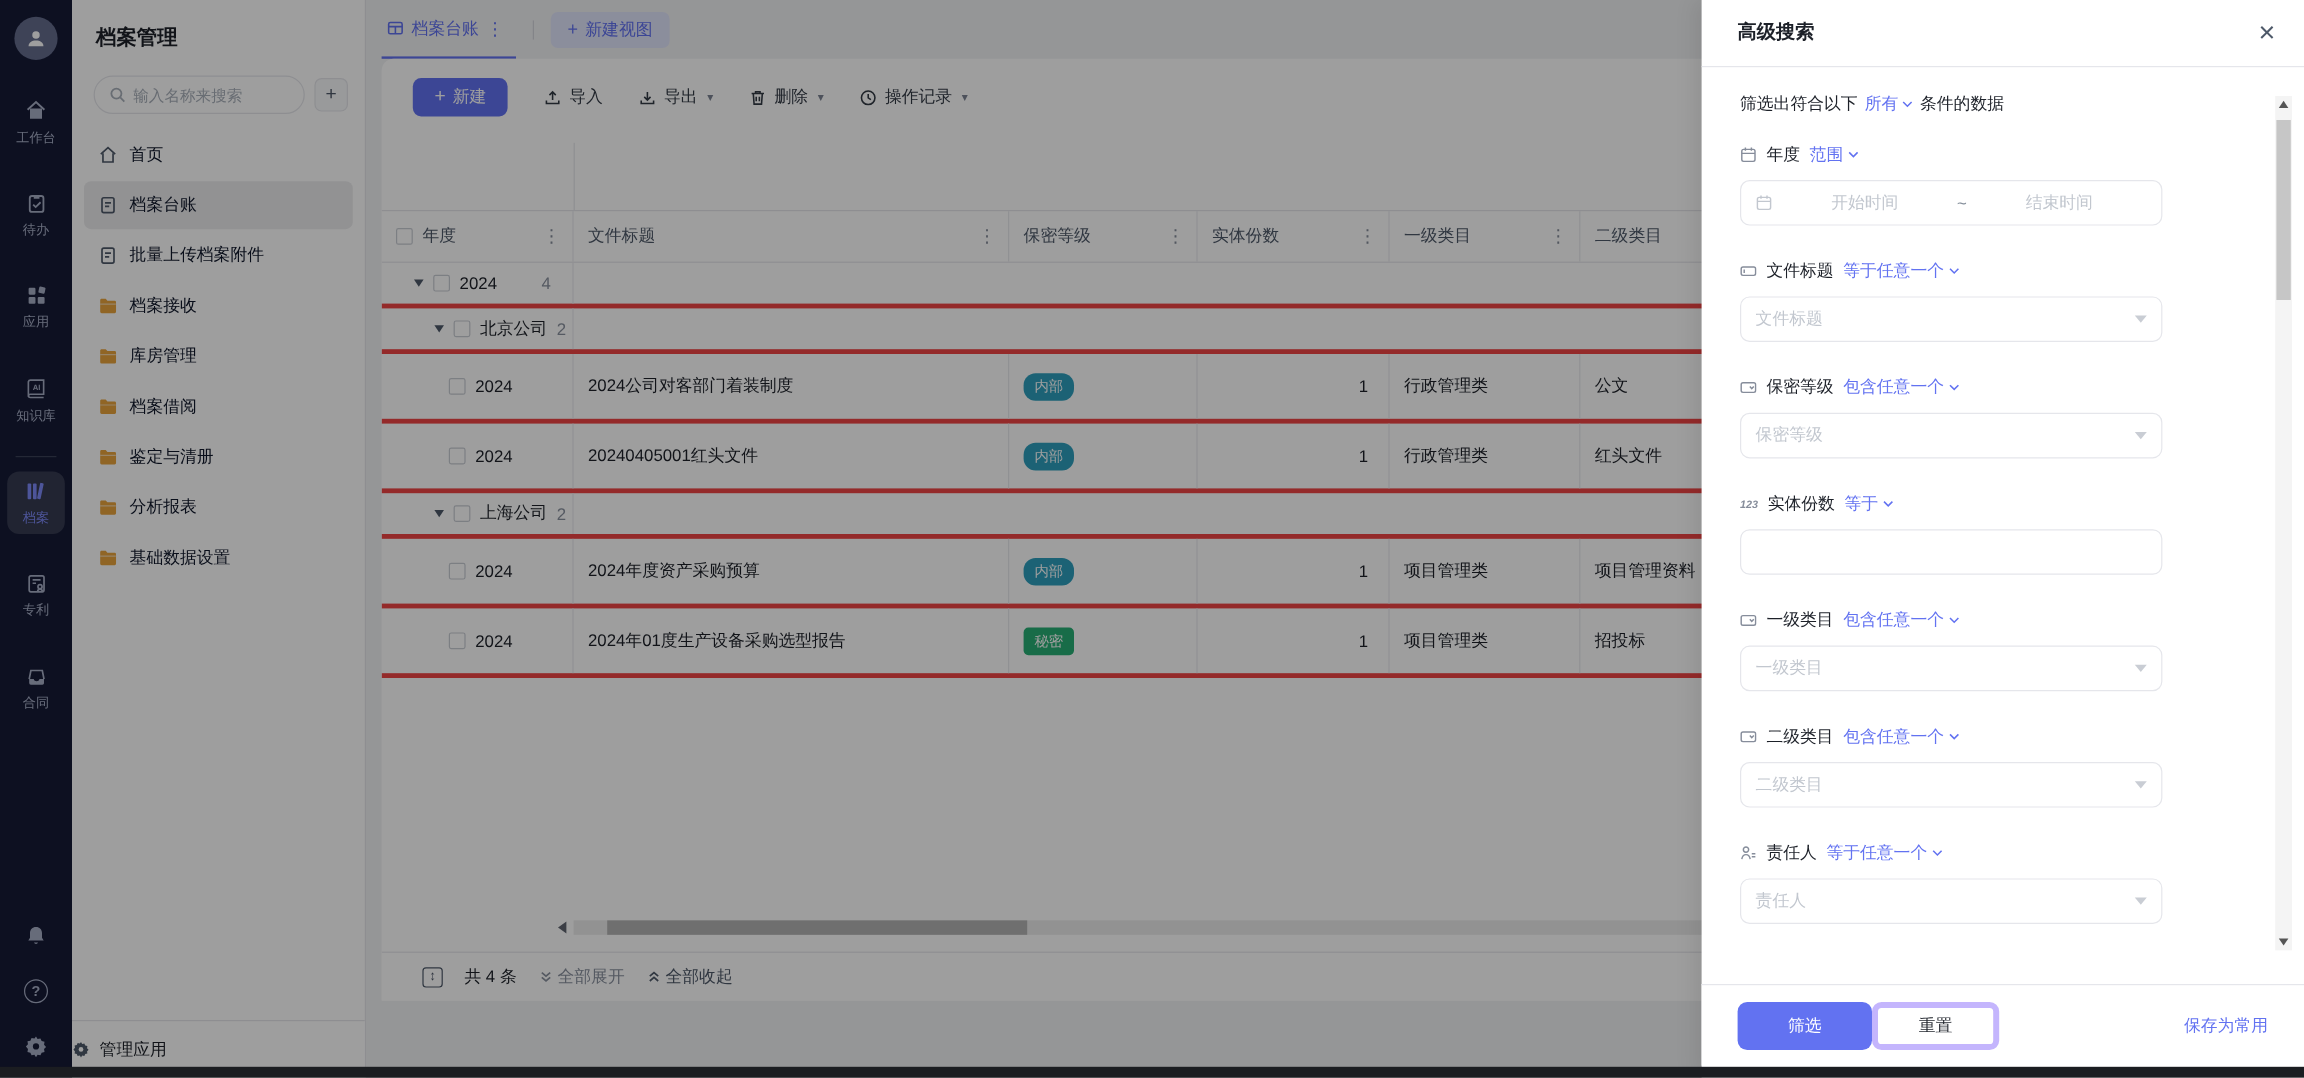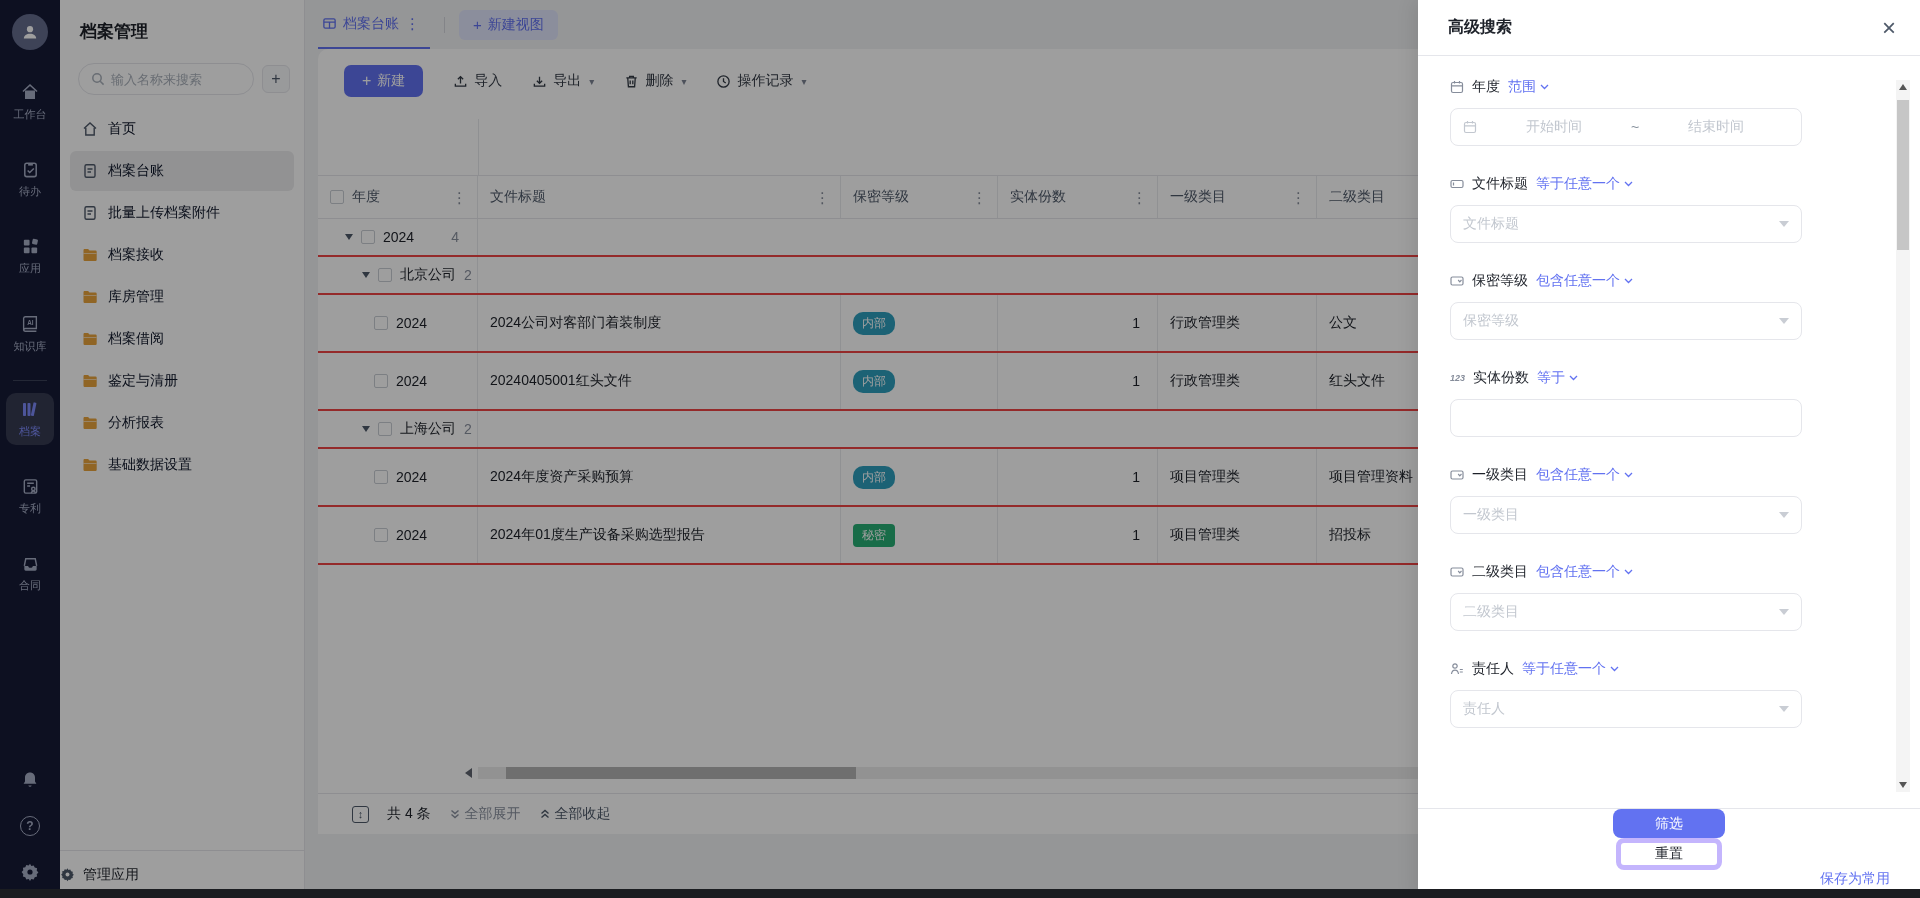--- a/index.html
+++ b/index.html
@@ -41,21 +41,21 @@
   .card { position:relative; margin-left:13px; height:785px; background:#fff; border-radius:10px 0 0 0; overflow:hidden; }
   .toolbar { display:flex; align-items:center; gap:30px; padding:16px 0 0 26px; height:48px; color:#333a45; }
   .btn-primary { height:32px; padding:0 18px; border:none; border-radius:7px; background:var(--c-accent,#6272f1); color:#fff; font-size:14px; display:flex; align-items:center; gap:6px; cursor:pointer; }
   .tb-btn { display:flex; align-items:center; gap:6px; cursor:pointer; background:none; border:none; font-size:14px; color:#333a45; }
   .tb-caret { color:#7c8494; font-size:10px; margin-left:2px; }
 
   
   .grid { position:relative; margin-top:0; }
   .grid-topstrip { height:78px; position:relative; }
   .grid-topstrip .frozen-line { position:absolute; left:160px; top:22px; bottom:0; width:1px; background:#e7e8ec; }
-  .g-row { display:grid; grid-template-columns:160px 363px 157px 160px 159px 1fr; align-items:center; border-bottom:2px solid #ef4444; }
+  .g-row { display:grid; grid-template-columns:160px 363px 157px 160px 159px 1fr; align-items:center; border-bottom:4px solid #ef4444; }
   .g-row.header { height:44px; border-top:1px solid #e5e6eb; border-bottom:1px solid #e5e6eb; color:#4e5969; }
   .g-row.group { grid-template-columns:160px 1fr; height:38px; }
   .g-row.data { height:58px; }
   .g-cell { height:100%; display:flex; align-items:center; padding-left:12px; border-right:1px solid #e9eaee; overflow:hidden; white-space:nowrap; }
   .g-cell.last { border-right:none; }
   .g-row.group .g-cell.rest { border-right:none; }
   .g-cell.num { justify-content:flex-end; padding-right:17px; }
   .header .g-cell { gap:8px; }
   .dots { margin-left:auto; margin-right:10px; color:#868d9b; font-size:15px; letter-spacing:0; cursor:pointer; line-height:1; }
   .checkbox { width:14px; height:14px; border:1.5px solid #c9cdd4; border-radius:2px; background:#fff; flex:none; cursor:pointer; }
@@ -101,21 +101,21 @@
   .daterange .half { flex:1; text-align:center; }
   .chev { display:inline-flex; }
 
   .dw-scrollbar { position:absolute; top:80px; right:10px; width:14px; height:712px; background:#f4f4f4; z-index:61; }
   .sb-up, .sb-down { position:absolute; left:0; width:14px; height:14px; display:flex; align-items:center; justify-content:center; cursor:pointer; }
   .sb-up { top:0; } .sb-down { bottom:0; }
   .sb-up::after { content:""; border-left:4px solid transparent; border-right:4px solid transparent; border-bottom:6px solid #555; }
   .sb-down::after { content:""; border-left:4px solid transparent; border-right:4px solid transparent; border-top:6px solid #555; }
   .dw-thumb { position:absolute; top:20px; left:1px; width:12px; height:150px; background:#c6c6c6; cursor:pointer; }
 
-  .dw-footer { position:absolute; left:0; right:0; bottom:10px; height:80px; border-top:1px solid #e5e6eb; display:flex; align-items:center; padding:0 30px; background:#fff;flex-direction:column; }
+  .dw-footer { position:absolute; left:0; right:0; bottom:10px; height:68px; border-top:1px solid #e5e6eb; display:flex; align-items:center; padding:0 30px; background:#fff; }
   .btn-filter { width:112px; height:40px; border:none; border-radius:8px; background:var(--c-accent,#6272f1); color:#fff; font-size:14px; cursor:pointer; }
   .btn-reset { width:106px; height:40px; border:5px solid #c4b5fd; border-radius:8px; background:#fff; color:#1d2129; font-size:14px; cursor:pointer; }
   .save-link { margin-left:auto; color:var(--c-accent,#6272f1); cursor:pointer; }
 
   .bottom-band { position:absolute; left:0; right:0; bottom:0; height:9px; background:#1b1d21; z-index:90; }
 
   svg { display:block; }
 </style>
 </head>
 <body>
@@ -556,20 +556,32 @@
 
 <div class="overlay"></div>
 
 <aside class="drawer">
   <div class="dw-header">
     <span class="dw-title">高级搜索</span>
     <span class="dw-close">×</span>
   </div>
 
   <div class="dw-body">
+    <div class="dw-cond">
+      <span>筛选出符合以下</span>
+      <span class="op">
+        <span>所有</span>
+        <span class="chev">
+            <svg width="9" height="6" viewBox="0 0 9 6" fill="none" stroke="currentColor" stroke-width="1.3">
+              <path d="M1 1l3.5 3.5L8 1"></path>
+            </svg>
+          </span>
+      </span>
+      <span>条件的数据</span>
+    </div>
 
     <div class="field">
       <div class="f-label">
         <span class="f-icon">
             <svg width="14" height="14" viewBox="0 0 14 14" fill="none" stroke="currentColor" stroke-width="1.2">
               <rect x="1.5" y="2.5" width="11" height="10" rx="1.5"></rect>
               <path d="M1.5 5.8h11M4.5 1v2.6M9.5 1v2.6"></path>
             </svg>
           </span>
         <span>年度</span>

